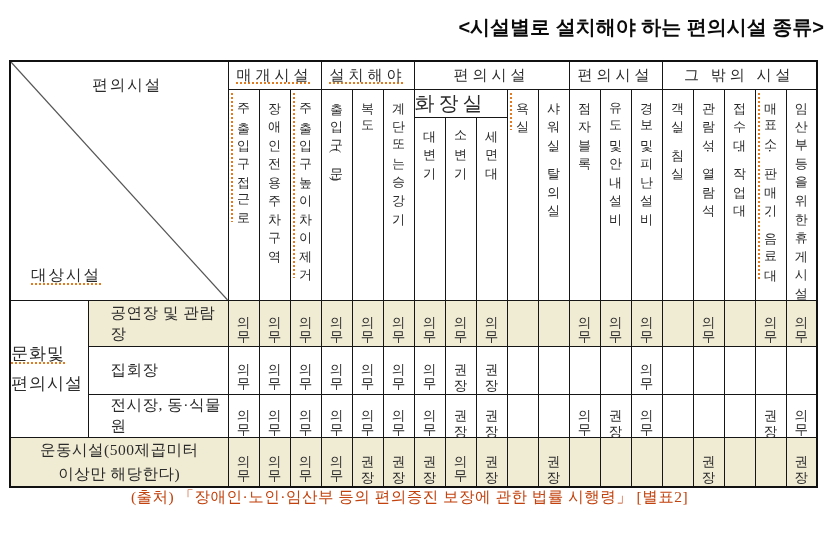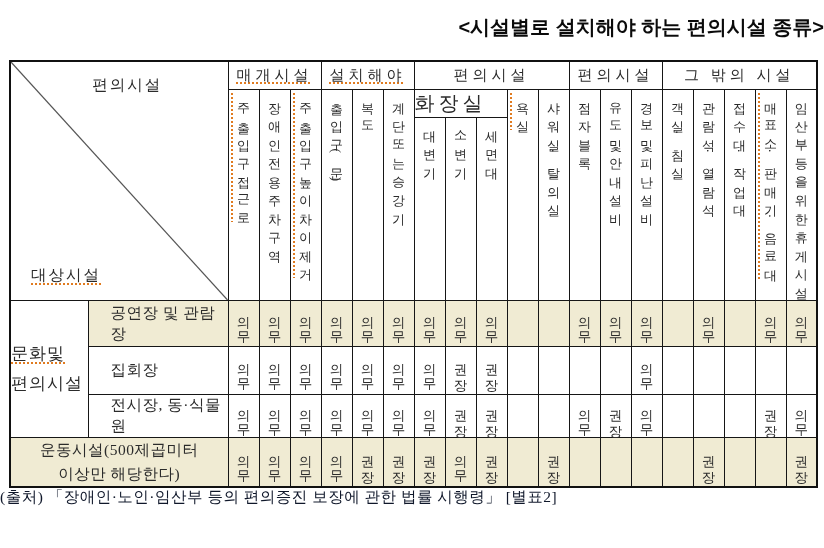--- a/index.html
+++ b/index.html
@@ -43,22 +43,22 @@
   .corner { position:relative; }
   .corner svg { position:absolute; left:0; top:0; width:100%; height:100%; }
   .ctop { position:absolute; top:13px; left:8px; width:100%; text-align:center;
           font-size:15.5px; letter-spacing:2px; }
   .cbot { position:absolute; bottom:14px; left:20px; font-size:15.5px; letter-spacing:2px; }
 
   .sq { text-decoration-line:underline; text-decoration-style:dotted;
         text-decoration-color:#E07B20; text-decoration-thickness:2px;
         text-underline-offset:3px; }
 
-  .source { position:absolute; top:487px; left:0; right:5px; text-align:left;
-            font-size:15.5px; letter-spacing:0.5px; color:#0f172a; }
+  .source { position:absolute; top:487px; left:0; right:5px; text-align:center;
+            font-size:15.5px; letter-spacing:0.5px; color:#c2410c; }
 </style>
 </head>
 <body>
 
 <div class="title">&lt;시설별로 설치해야 하는 편의시설 종류&gt;</div>
 
 <table>
   <colgroup>
     <col style="width:78px">
       <col style="width:140px">

